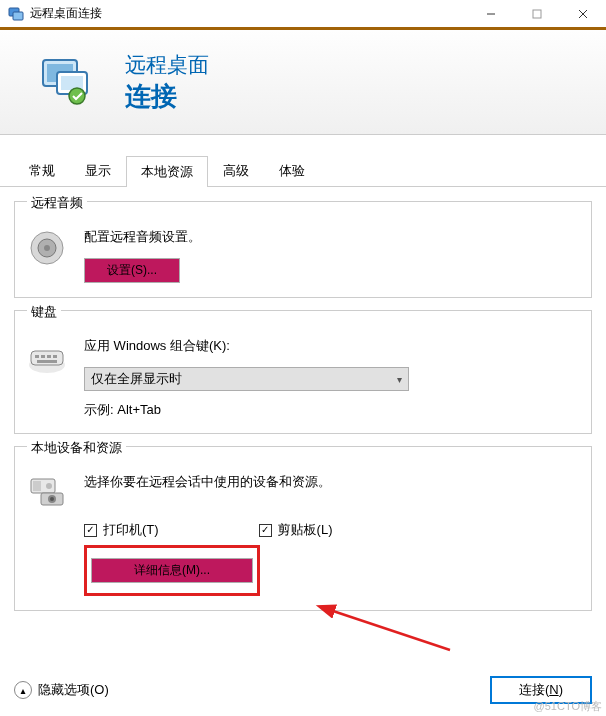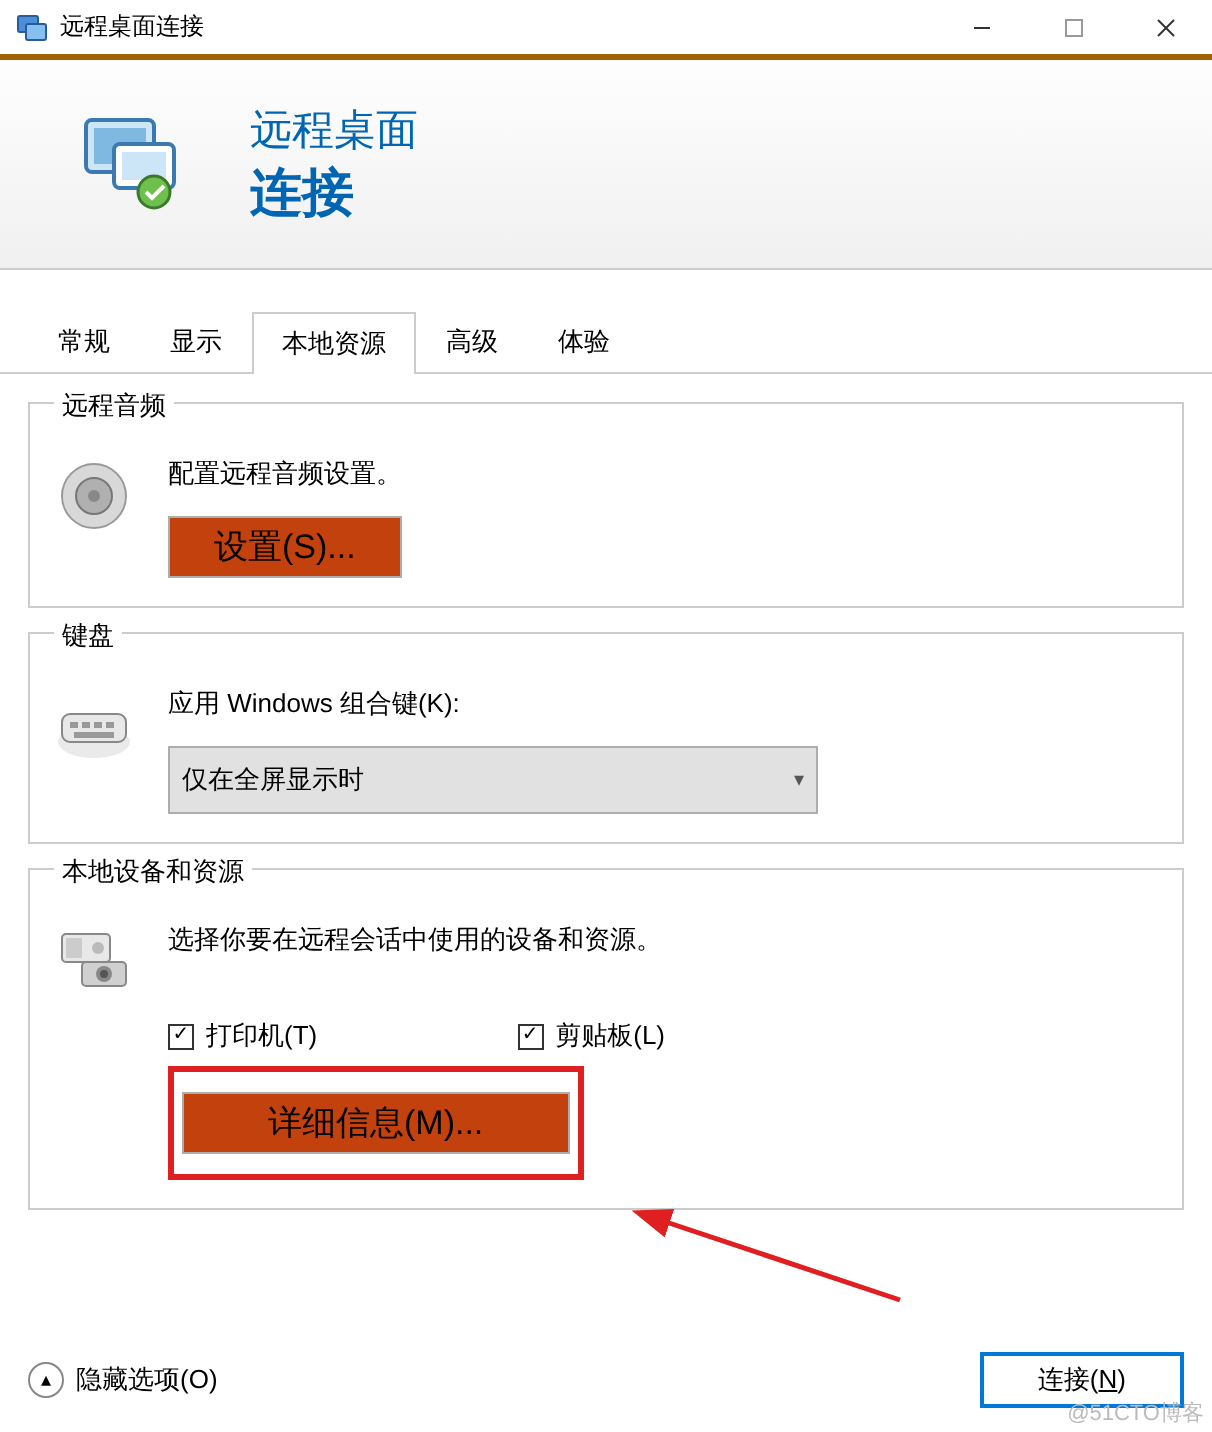--- a/index.html
+++ b/index.html
@@ -24,23 +24,23 @@
 
 .groupbox { border: 1px solid #ccc; margin-bottom: 12px; padding: 10px 12px 14px 12px; }
 .groupbox .legend { position: relative; top: -18px; background: #fff; display: inline-block; padding: 0 4px; font-size: 13px; margin-bottom: -10px; }
 
 .group-body { display: flex; gap: 5px; }
 .group-icon { width: 52px; flex-shrink: 0; }
 .group-icon svg { width: 40px; height: 40px; }
 .group-fields { flex: 1; }
 .group-fields .desc { font-size: 13px; margin-bottom: 12px; }
 
-.btn { border: 1px solid #adadad; background: #c2410c; font-size: 17px; padding: 3px 22px; cursor: pointer; display: inline-block; text-align: center; }
-
-.combo { width: 325px; height: 34px; border: 1px solid #adadad; background: #e1e1e1; font-size: 13px; padding: 2px 6px; display: flex; align-items: center; justify-content: space-between; cursor: pointer; }
+.btn { border: 1px solid #adadad; background: #be185d; font-size: 12px; padding: 3px 22px; cursor: pointer; display: inline-block; text-align: center; }
+
+.combo { width: 325px; height: 24px; border: 1px solid #adadad; background: #e1e1e1; font-size: 13px; padding: 2px 6px; display: flex; align-items: center; justify-content: space-between; cursor: pointer; }
 .combo .chev { font-size: 10px; color: #555; }
 
 .checkbox { display: inline-flex; align-items: center; gap: 6px; font-size: 13px; cursor: pointer; }
 .check-box { width: 13px; height: 13px; border: 1px solid #333; display: inline-flex; align-items: center; justify-content: center; font-size: 10px; line-height: 1; }
 
 .highlight-box { border: 3px solid #e02020; padding: 10px 4px; display: inline-block; margin-top: -6px; }
 .arrow-svg { position: absolute; pointer-events: none; }
 
 .bottom-bar { position: absolute; bottom: 12px; left: 0; right: 0; display: flex; align-items: center; padding: 0 14px; gap: 10px; }
 .bottom-bar .spacer { flex: 1; }
@@ -141,20 +141,21 @@
             <rect x="26" y="18" width="4" height="3" fill="#999"></rect>
             <rect x="10" y="23" width="20" height="3" fill="#999"></rect>
           </svg>
       </div>
       <div class="group-fields">
         <div class="desc">应用 Windows 组合键(K):</div>
         <div class="combo">
           <span>仅在全屏显示时</span>
           <span class="chev">▾</span>
         </div>
+        <div class="desc" style="margin-top:10px;margin-bottom:0;">示例: Alt+Tab</div>
       </div>
     </div>
   </div>
 
   <div class="groupbox">
     <div class="legend">本地设备和资源</div>
     <div class="group-body">
       <div class="group-icon">
         <svg viewBox="0 0 40 40">
           <rect x="4" y="6" width="24" height="14" rx="2" fill="#e8e8e8" stroke="#888"></rect>

